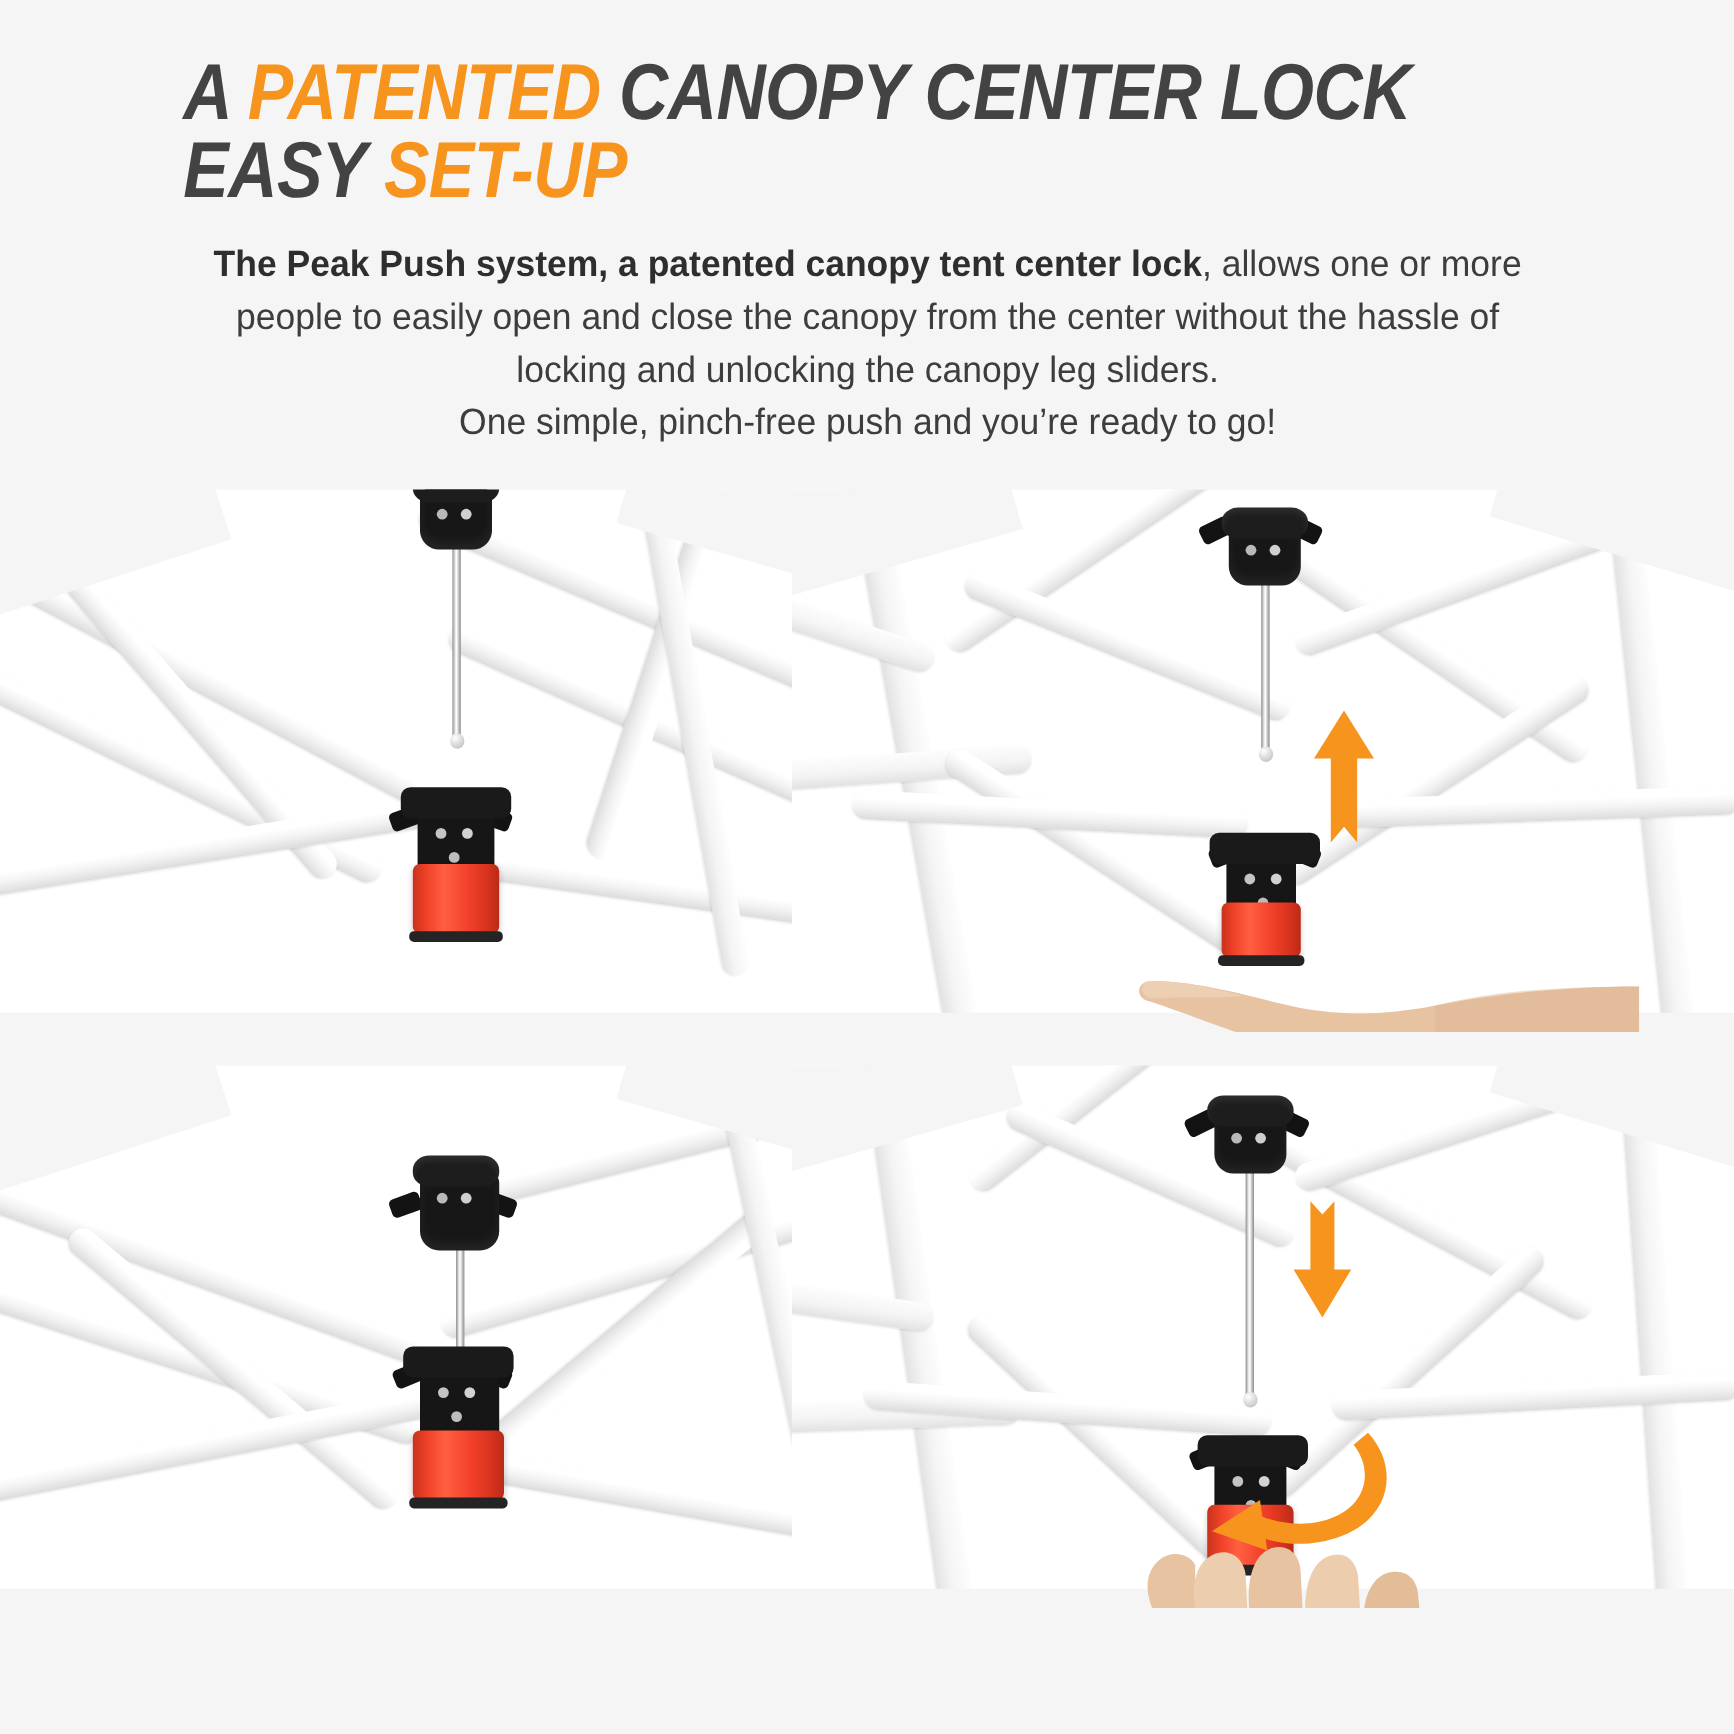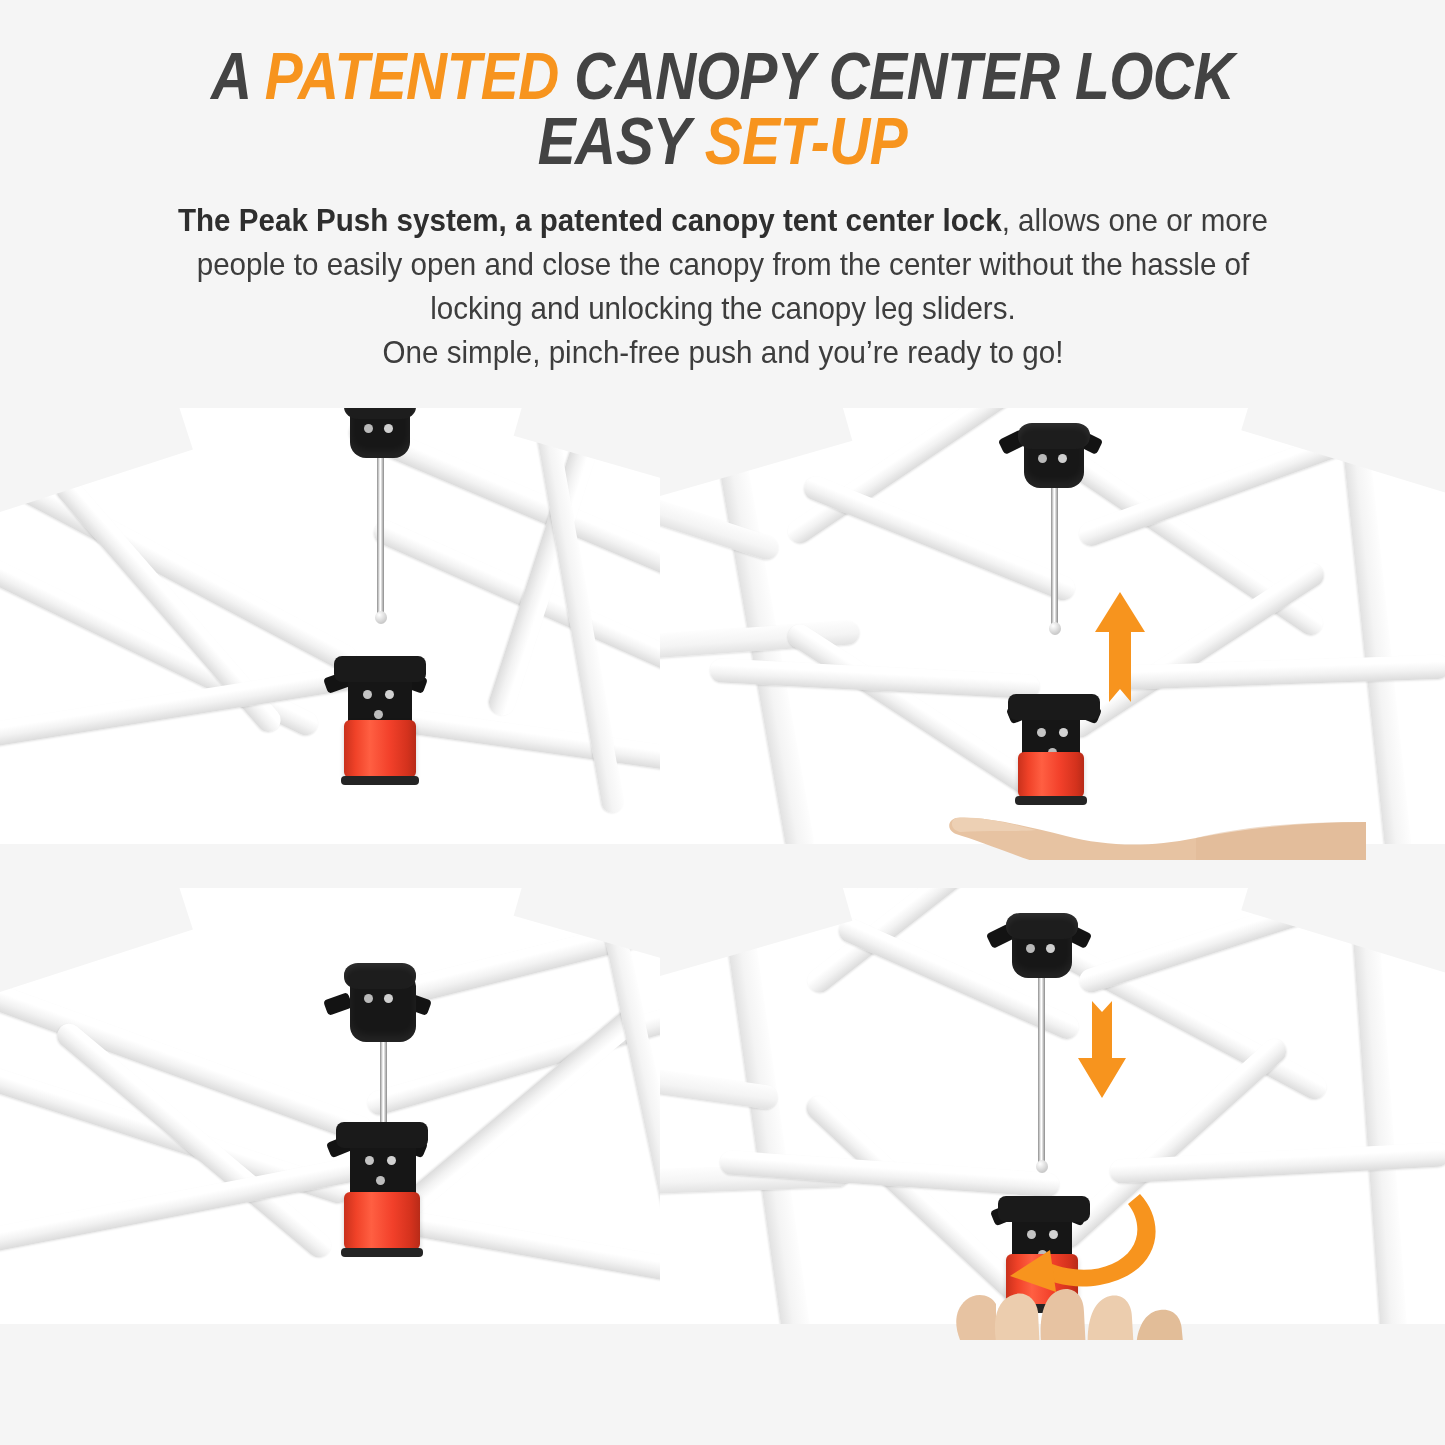--- a/index.html
+++ b/index.html
@@ -7,21 +7,20 @@
     width:1445px;height:1445px;
     background:#f5f5f5;
     font-family:"Liberation Sans",sans-serif;
     color:#3b3b3b;
     overflow:hidden;
     position:relative;
   }
 
   
   .headline{
-    text-align:center;
     padding:44px 60px 0 60px;
     line-height:0.98;
   }
   .headline .line{
     font-size:66px;
     font-weight:bold;
     font-style:italic;
     letter-spacing:-0.5px;
     font-stretch:condensed;
     transform:scaleX(0.86);

